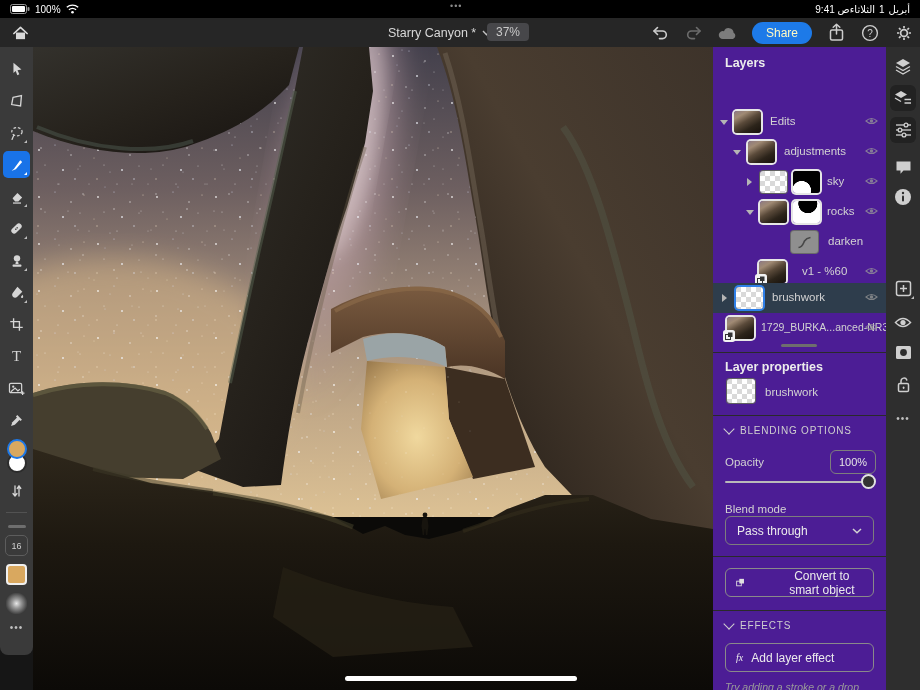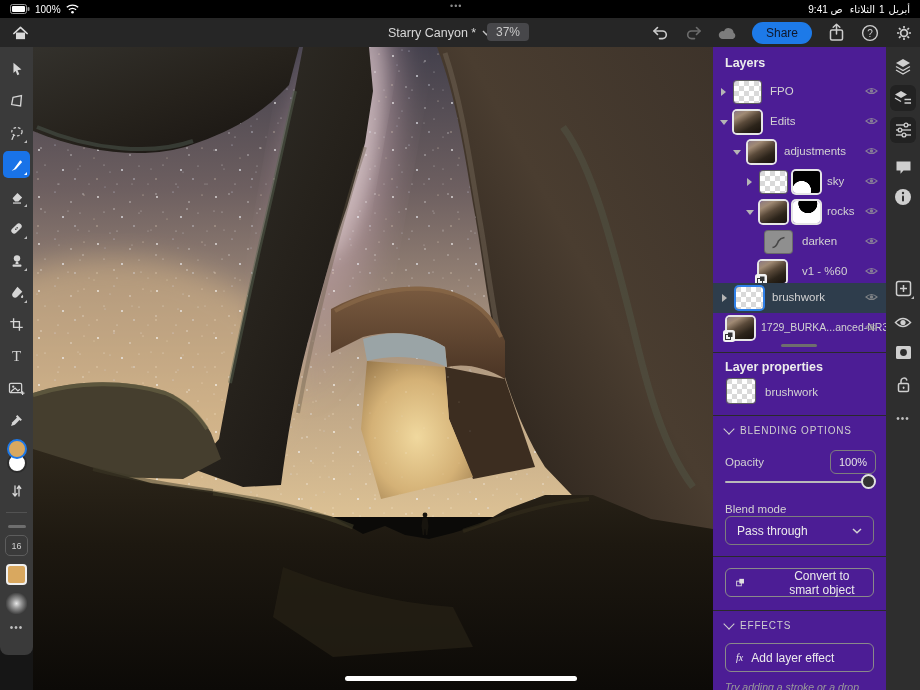--- a/index.html
+++ b/index.html
@@ -4,32 +4,32 @@
 <style>
   * { margin:0; padding:0; box-sizing:border-box; }
   html,body { width:920px; height:690px; background:#000; overflow:hidden; }
   body { font-family:"Liberation Sans","DejaVu Sans",sans-serif; color:#d6d6d6; }
   .screen { position:absolute; top:0; left:0; width:920px; height:690px; background:#161616; }
 
   
   .statusbar { position:absolute; top:0; left:0; width:920px; height:18px; background:#000;
     display:flex; align-items:center; justify-content:space-between; padding:0 10px; font-size:10px; color:#fff; }
   .statusbar .left { display:flex; align-items:center; gap:5px; }
-  .statusbar .right { display:flex; align-items:center; gap:7px; font-size:10px; }
+  .statusbar .right { display:flex; align-items:center; font-size:10px; }
   .sb-dots { position:absolute; left:450px; top:1px; color:#8a8a8a; font-size:9px; letter-spacing:1px; }
 
   
   .toolbar { position:absolute; top:18px; left:0; width:920px; height:29px; background:#262626;
     display:flex; align-items:center; }
   .doc-title { position:absolute; left:388px; top:0; height:29px; display:flex; align-items:center; gap:6px;
     font-size:12.5px; color:#d8d8d8; }
   .zoom-badge { position:absolute; left:487px; top:5px; height:18px; padding:0 9px; background:#47474a;
     border-radius:4px; font-size:12px; color:#c9c9c9; display:flex; align-items:center; }
   .tb-right { position:absolute; right:6px; top:0; height:29px; display:flex; align-items:center; gap:14px; }
-  .share-btn { background:#1d7ae8; color:#0f172a; font-size:12px; padding:4px 14px; border-radius:13px; border:none; }
+  .share-btn { background:#1d7ae8; color:#fef9c3; font-size:12px; padding:4px 14px; border-radius:13px; border:none; }
   .icon-btn { display:flex; align-items:center; justify-content:center; width:20px; height:20px; }
   .home-btn { position:absolute; left:10px; top:5px; }
 
   
   .rail { position:absolute; left:0; top:47px; width:33px; height:608px; background:#3a3a3a;
     border-radius:0 0 8px 8px; display:flex; flex-direction:column; align-items:center; padding-top:8px; z-index:5; }
   .tool { width:27px; height:27px; display:flex; align-items:center; justify-content:center; position:relative; margin-bottom:5px; border-radius:5px; }
   .tool.selected { background:#1973e8; }
   .tool .corner { position:absolute; right:3px; bottom:3px; width:0; height:0;
     border-left:3px solid transparent; border-bottom:3px solid #bdbdbd; }
@@ -401,31 +401,20 @@
       <path d="M180 446 C230 452 280 464 320 480" stroke="#4a452e" stroke-width="5" fill="none" opacity="0.5"></path>
       <path d="M60 422 C100 432 150 440 180 444" stroke="#3e3a28" stroke-width="4" fill="none" opacity="0.5"></path>
       <path d="M430 484 C470 470 510 456 556 452" stroke="#39331f" stroke-width="4" fill="none" opacity="0.45"></path>
       <path d="M250 520 C300 540 360 556 420 560 L440 600 L300 610 L240 570 Z" fill="#241f14" opacity="0.8"></path>
     </svg>
   </div>
 
   <div class="panel">
     <div class="panel-title">Layers</div>
 
-    <div class="lrow" style="top:30px;">
-      <div class="tri right" style="left:8px;"></div>
-      <div class="thumb checker" style="left:21px;"></div>
-      <div class="lname" style="left:57px;">FPO</div>
-      <div class="eye">
-          <svg width="13" height="10" viewBox="0 0 14 10">
-            <path d="M1 5 Q7 -0.5 13 5 Q7 10.5 1 5 Z" fill="none" stroke="#999" stroke-width="1.1"></path>
-            <circle cx="7" cy="5" r="1.9" fill="#999"></circle>
-          </svg>
-        </div>
-    </div>
 
     <div class="lrow" style="top:60px;">
       <div class="tri down" style="left:7px;"></div>
       <div class="thumb photo-thumb" style="left:21px;"></div>
       <div class="lname" style="left:57px;">Edits</div>
       <div class="eye">
           <svg width="13" height="10" viewBox="0 0 14 10">
             <path d="M1 5 Q7 -0.5 13 5 Q7 10.5 1 5 Z" fill="none" stroke="#999" stroke-width="1.1"></path>
             <circle cx="7" cy="5" r="1.9" fill="#999"></circle>
           </svg>
@@ -463,21 +452,21 @@
       <div class="thumb mask-rocks" style="left:80px;"></div>
       <div class="lname" style="left:114px;">rocks</div>
       <div class="eye">
           <svg width="13" height="10" viewBox="0 0 14 10">
             <path d="M1 5 Q7 -0.5 13 5 Q7 10.5 1 5 Z" fill="none" stroke="#999" stroke-width="1.1"></path>
             <circle cx="7" cy="5" r="1.9" fill="#999"></circle>
           </svg>
         </div>
     </div>
 
-    <div class="lrow" style="top:180px;">
+    <div class="lrow" style="top:180px;margin-left:26px;">
       <div class="thumb curve-thumb" style="left:52px;">
         <svg width="15" height="13" viewBox="0 0 15 13">
             <path d="M1.5 11.5 C6 11 6.5 6.5 7.5 5 C8.5 3.5 10 2 13.5 1.5" fill="none" stroke="#474747" stroke-width="1.6"></path>
           </svg>
       </div>
       <div class="lname" style="left:89px;">darken</div>
       <div class="eye">
           <svg width="13" height="10" viewBox="0 0 14 10">
             <path d="M1 5 Q7 -0.5 13 5 Q7 10.5 1 5 Z" fill="none" stroke="#999" stroke-width="1.1"></path>
             <circle cx="7" cy="5" r="1.9" fill="#999"></circle>

